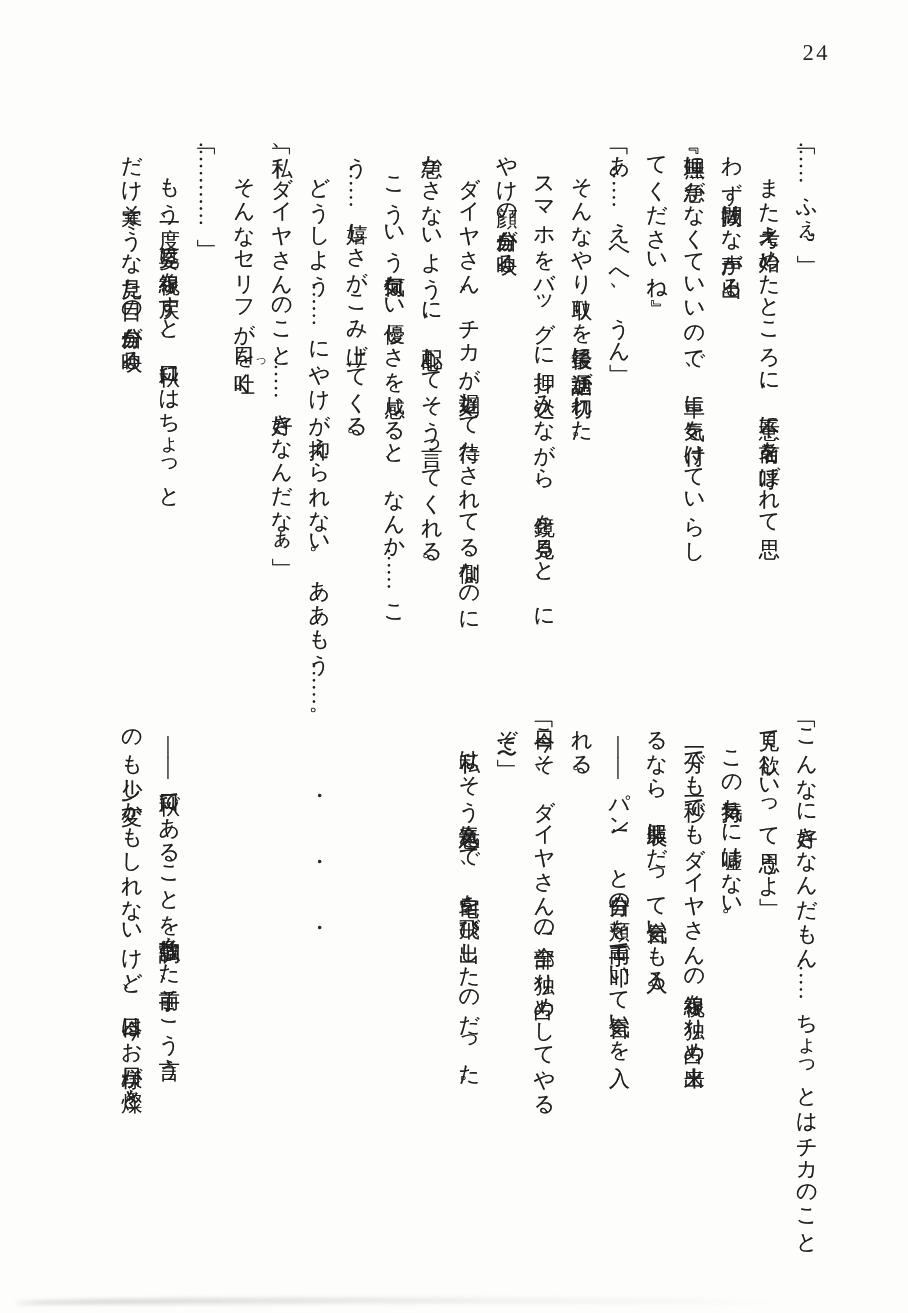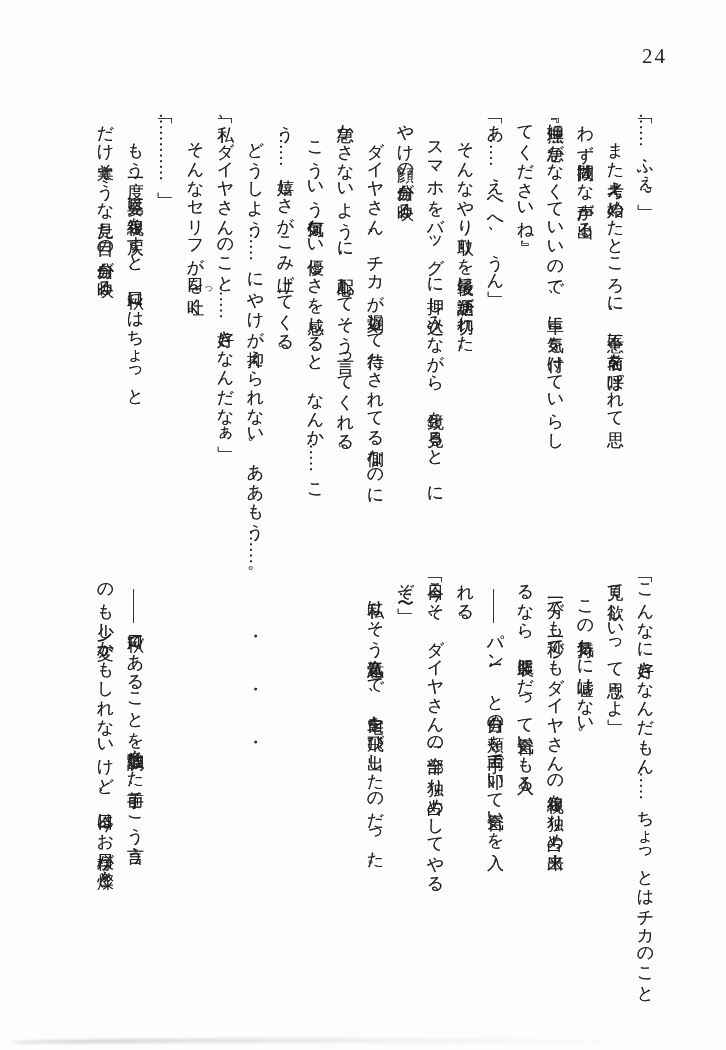--- a/index.html
+++ b/index.html
@@ -15,22 +15,22 @@
     font-family: "Liberation Serif", "DejaVu Serif", serif;
   }
   .page {
     position: absolute;
     inset: 0;
     background: #fdfdfc;
   }
   .page-number {
     position: absolute;
     left: 642px;
-    top: 44px;
-    font-size: 21px;
+    top: 32px;
+    font-size: 18px;
     letter-spacing: 2px;
     color: #262626;
   }
   .vcol {
     position: absolute;
     writing-mode: vertical-rl;
     text-orientation: mixed;
     font-size: 17px;
     line-height: 30px;
     height: 430px;

